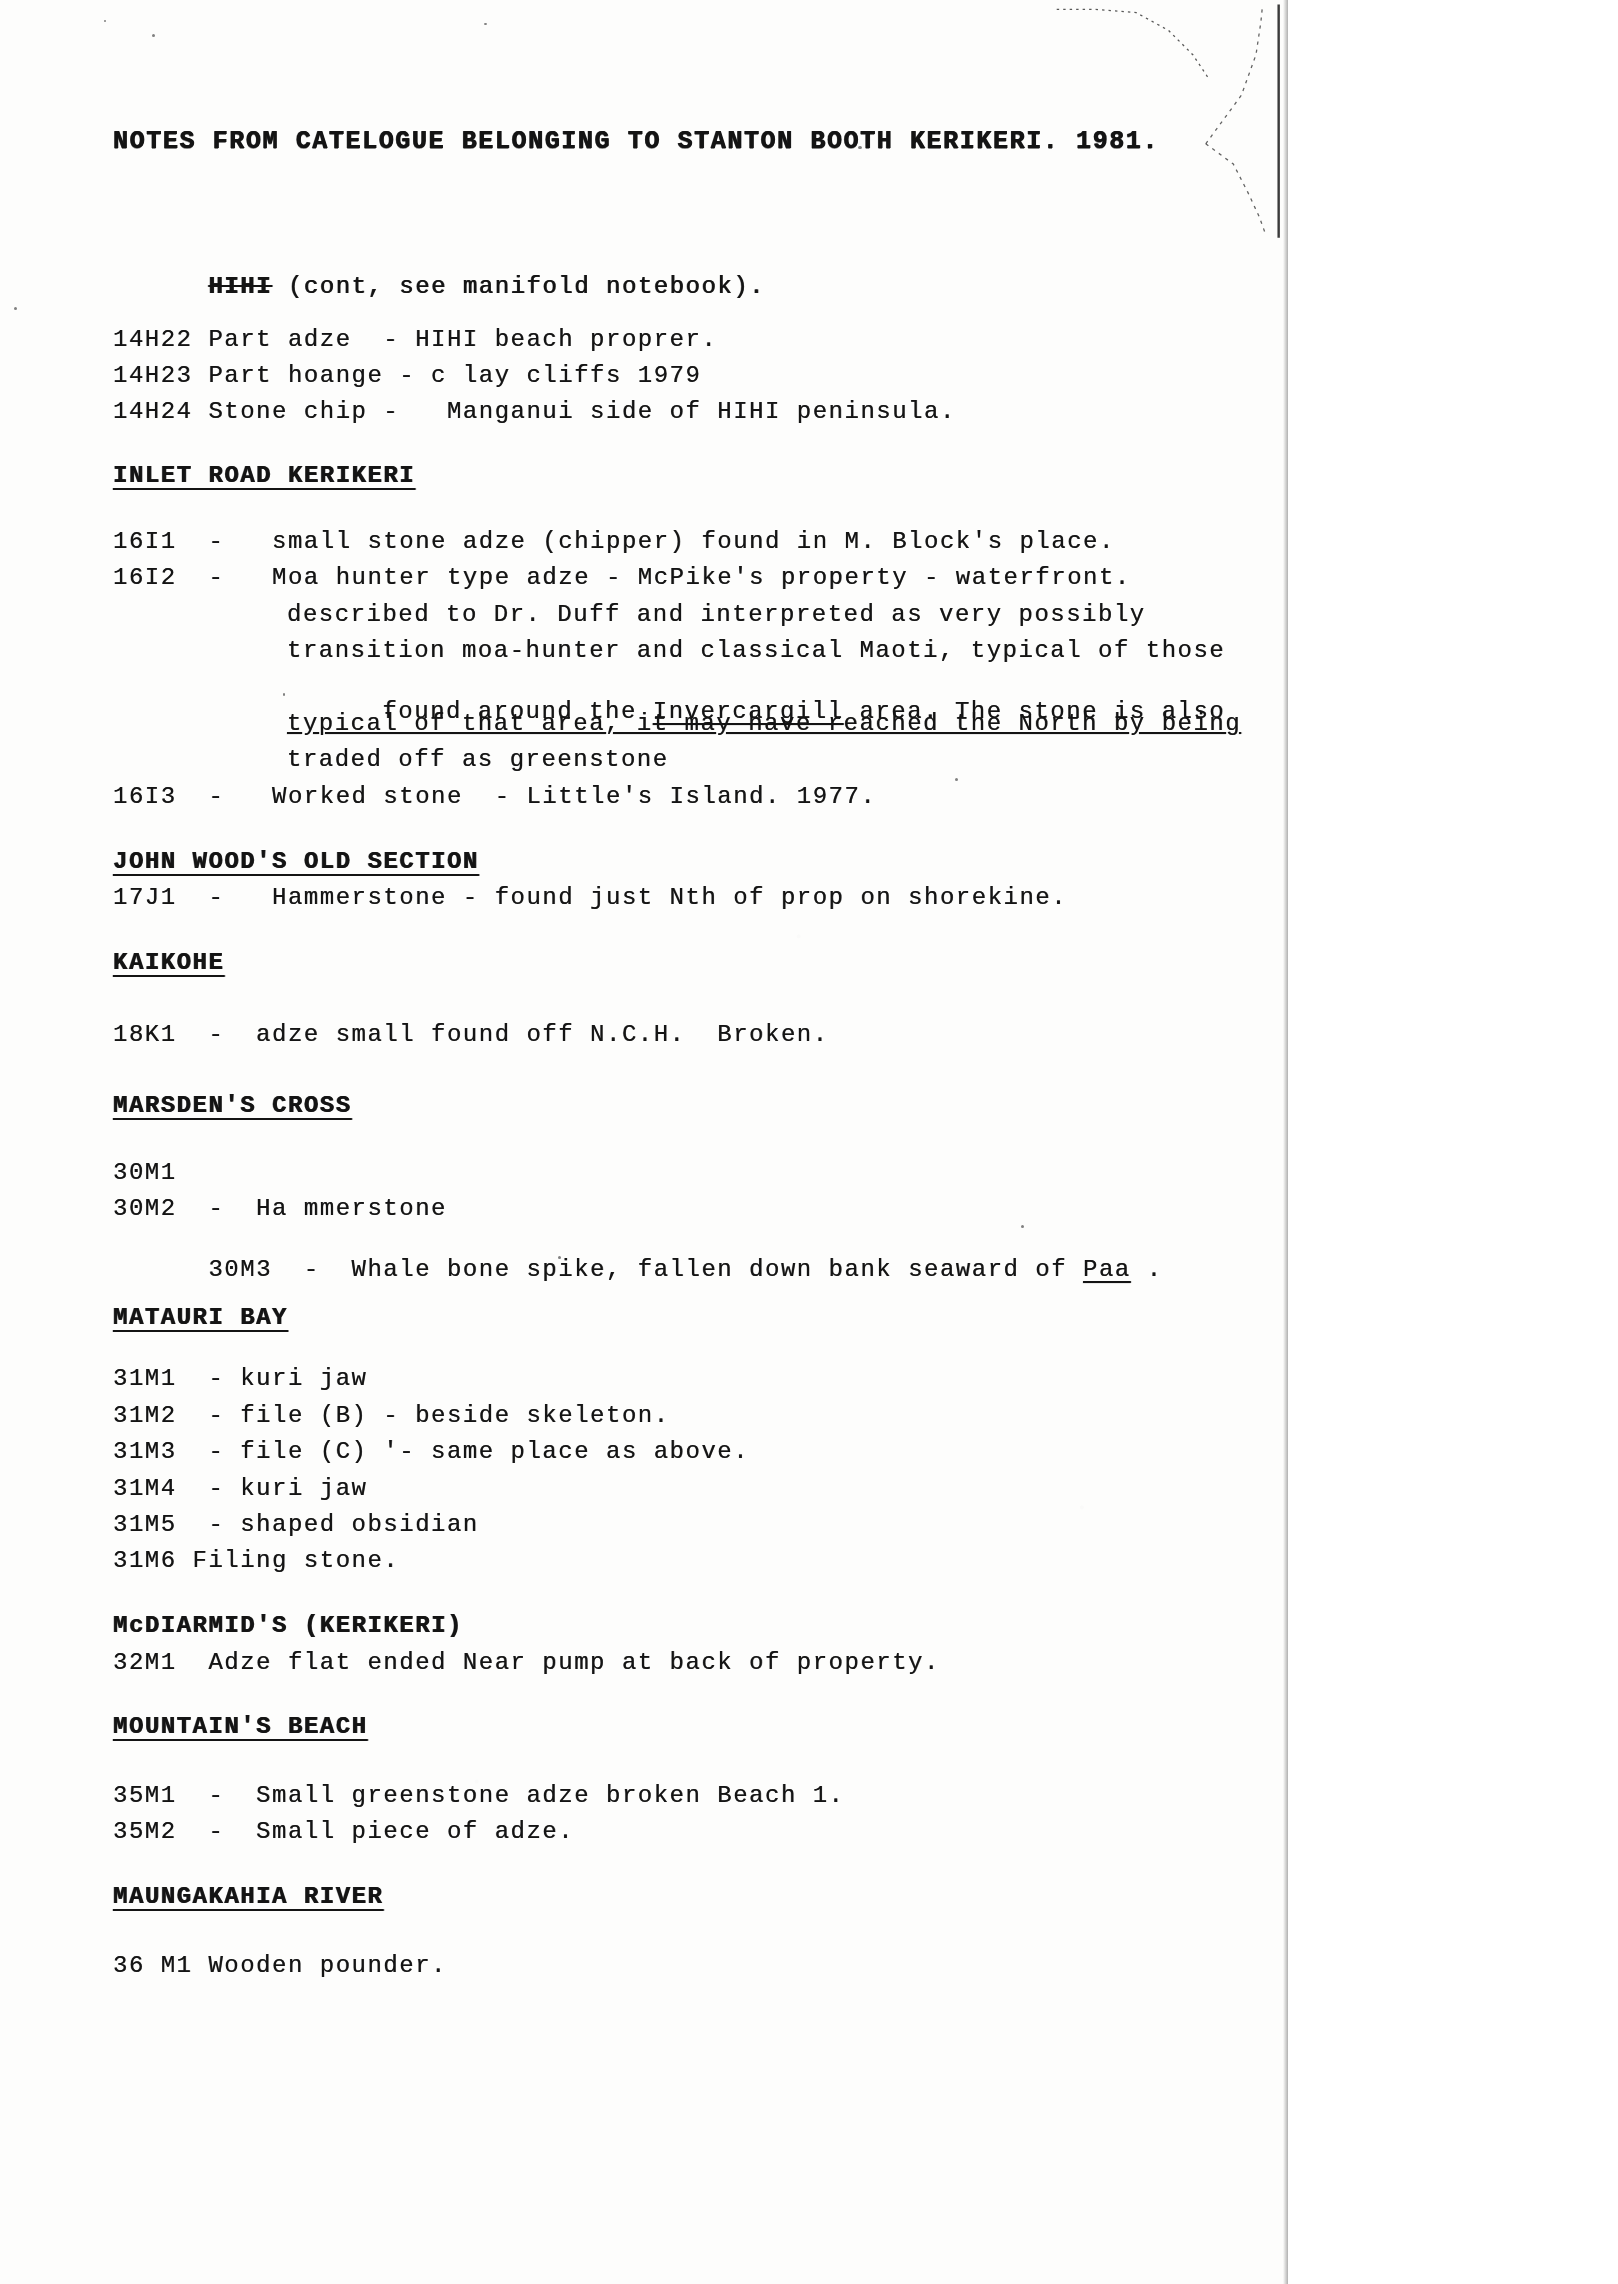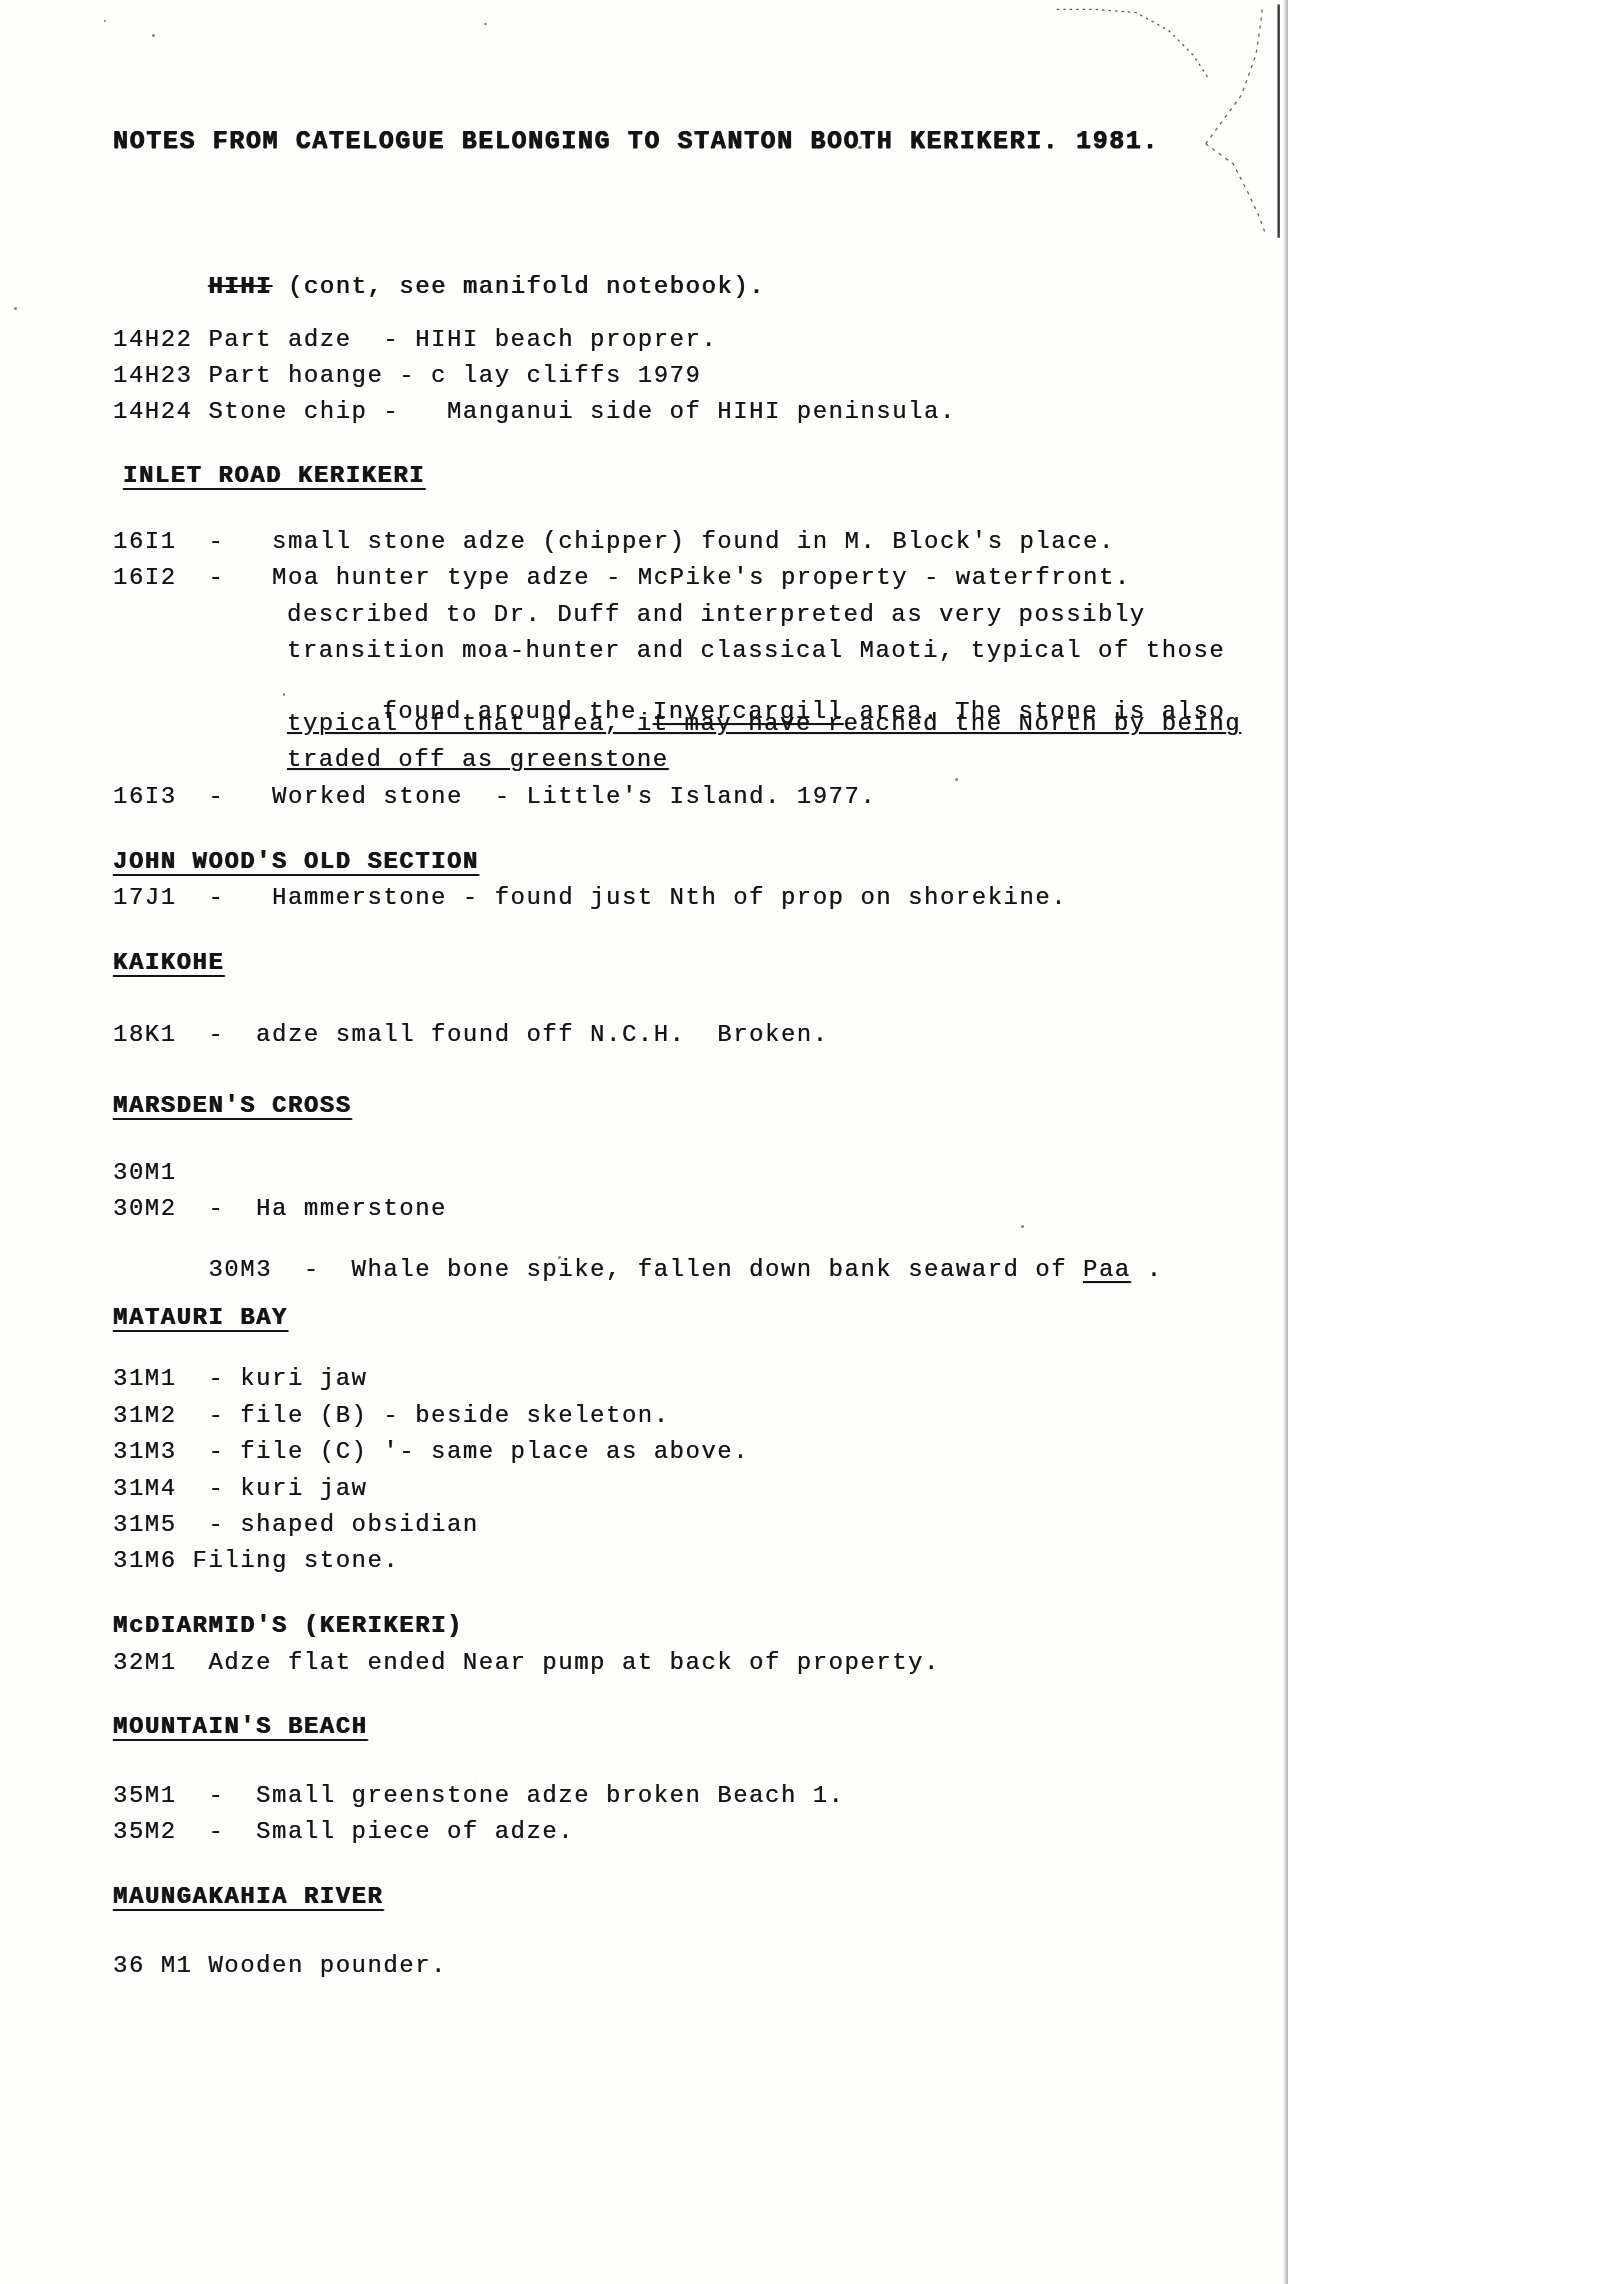--- a/index.html
+++ b/index.html
@@ -134,33 +134,33 @@
     <div class="line title" style="left:113px; top:129px;">NOTES FROM CATELOGUE BELONGING TO STANTON BOOTH KERIKERI. 1981.</div>
 
     <div class="line head-plain" style="left:113px; top:251px;">
       <s class="strike">HIHI</s><span style="font-weight:400;"> (cont, see manifold notebook).</span>
     </div>
 
     <div class="line" style="left:113px; top:328px;">14H22 Part adze  - HIHI beach proprer.</div>
     <div class="line" style="left:113px; top:364px;">14H23 Part hoange - c lay cliffs 1979</div>
     <div class="line" style="left:113px; top:400px;">14H24 Stone chip -   Manganui side of HIHI peninsula.</div>
 
-    <div class="line head" style="left:123px; top:464px;text-align:center;">INLET ROAD KERIKERI</div>
+    <div class="line head" style="left:113px; top:464px;text-align:center;">INLET ROAD KERIKERI</div>
 
     <div class="line" style="left:113px; top:530px;">16I1  -   small stone adze (chipper) found in M. Block's place.</div>
     <div class="line" style="left:113px; top:566px;">16I2  -   Moa hunter type adze - McPike's property - waterfront.</div>
     <div class="line" style="left:287px; top:603px;">described to Dr. Duff and interpreted as very possibly</div>
     <div class="line" style="left:287px; top:639px;">transition moa-hunter and classical Maoti, typical of those</div>
 
     <div class="line" style="left:287px; top:676px;">
       <span>found around the </span><u class="ul">Invercargill</u><span> area. The stone is also</span>
     </div>
 
     <div class="line" style="left:287px; top:712px;text-decoration:underline;">typical of that area, it may have reached the North by being</div>
-    <div class="line" style="left:287px; top:748px;text-decoration:underline;">traded off as greenstone</div>
+    <div class="line" style="left:287px; top:748px;">traded off as greenstone</div>
     <div class="line" style="left:113px; top:785px;">16I3  -   Worked stone  - Little's Island. 1977.</div>
 
     <div class="line head" style="left:113px; top:850px;">JOHN WOOD'S OLD SECTION</div>
     <div class="line" style="left:113px; top:886px;">17J1  -   Hammerstone - found just Nth of prop on shorekine.</div>
 
     <div class="line head" style="left:113px; top:951px;">KAIKOHE</div>
     <div class="line" style="left:113px; top:1023px;">18K1  -  adze small found off N.C.H.  Broken.</div>
 
     <div class="line head" style="left:113px; top:1094px;">MARSDEN'S CROSS</div>
 

